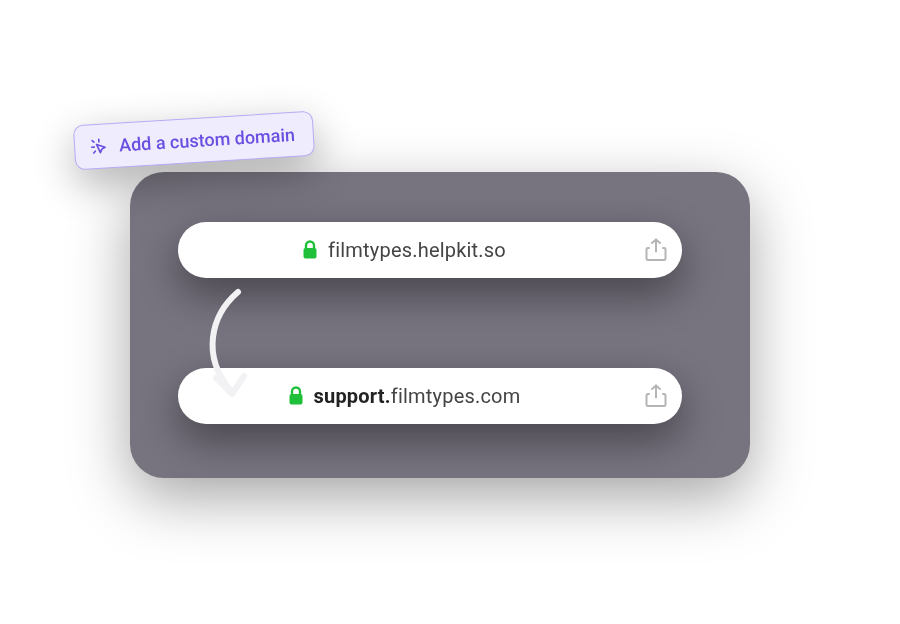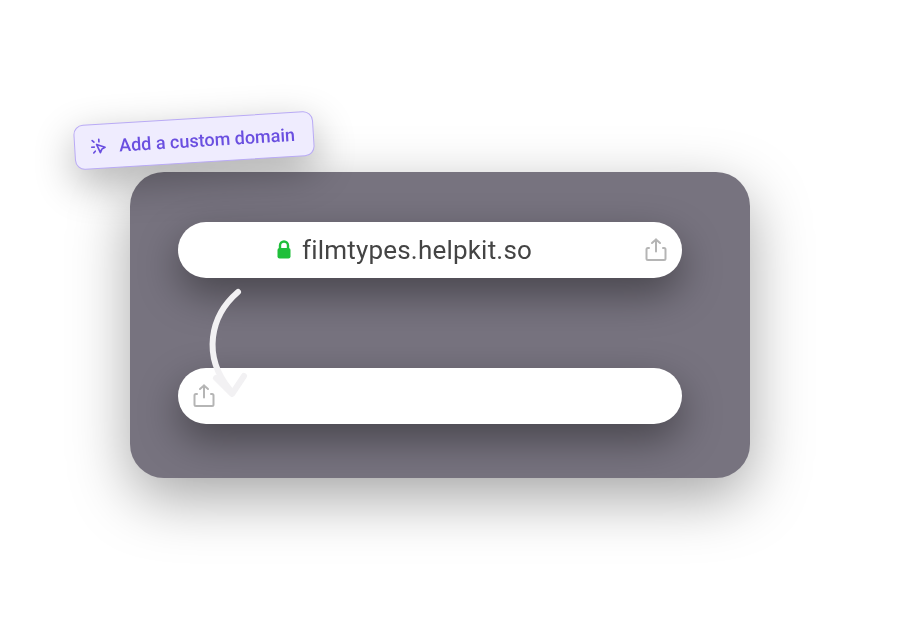--- a/index.html
+++ b/index.html
@@ -31,21 +31,21 @@
     display: flex;
     align-items: center;
     box-shadow: 0 16px 40px rgba(0,0,0,0.40);
   }
   .url-bar.first { left: 178px; top: 222px; }
   .url-bar.second { left: 178px; top: 368px; }
 
   .url-text {
     flex: 1;
     text-align: center;
-    font-size: 26px;
+    font-size: 20px;
     color: #444;
     letter-spacing: 0.2px;
     display: flex;
     align-items: center;
     justify-content: center;
     gap: 10px;
   }
   .url-text .bold { font-weight: 700; color: #222; }
   .url-text .rest { font-weight: 400; color: #444; }
 
@@ -103,20 +103,31 @@
   <div class="share-btn">
     <svg width="22" height="24" viewBox="0 0 22 24">
       <path d="M11 1.5 v12" stroke="#b5b5b5" stroke-width="2" stroke-linecap="round" fill="none"></path>
       <path d="M7 5 L11 1.5 L15 5" stroke="#b5b5b5" stroke-width="2" stroke-linecap="round" stroke-linejoin="round" fill="none"></path>
       <path d="M4 10 h-1 a1.5 1.5 0 0 0 -1.5 1.5 v9 a1.5 1.5 0 0 0 1.5 1.5 h16 a1.5 1.5 0 0 0 1.5 -1.5 v-9 a1.5 1.5 0 0 0 -1.5 -1.5 h-1" stroke="#b5b5b5" stroke-width="2" stroke-linecap="round" fill="none"></path>
     </svg>
   </div>
 </div>
 
 <div class="url-bar second">
+  <div class="url-text">
+    <span class="lock-icon">
+      <svg width="16" height="20" viewBox="0 0 16 20">
+        <path d="M4 8 V5.5 a4 4 0 0 1 8 0 V8" fill="none" stroke="#1fbf3a" stroke-width="2.4" stroke-linecap="round"></path>
+        <rect x="1.5" y="8" width="13" height="10.5" rx="2" fill="#1fbf3a"></rect>
+      </svg>
+    </span>
+    <span>
+      <span class="bold">support.</span><span class="rest">filmtypes.com</span>
+    </span>
+  </div>
   <div class="share-btn">
     <svg width="22" height="24" viewBox="0 0 22 24">
       <path d="M11 1.5 v12" stroke="#b5b5b5" stroke-width="2" stroke-linecap="round" fill="none"></path>
       <path d="M7 5 L11 1.5 L15 5" stroke="#b5b5b5" stroke-width="2" stroke-linecap="round" stroke-linejoin="round" fill="none"></path>
       <path d="M4 10 h-1 a1.5 1.5 0 0 0 -1.5 1.5 v9 a1.5 1.5 0 0 0 1.5 1.5 h16 a1.5 1.5 0 0 0 1.5 -1.5 v-9 a1.5 1.5 0 0 0 -1.5 -1.5 h-1" stroke="#b5b5b5" stroke-width="2" stroke-linecap="round" fill="none"></path>
     </svg>
   </div>
 </div>
 
 <svg class="arrow" width="70" height="120" viewBox="0 0 70 120">

